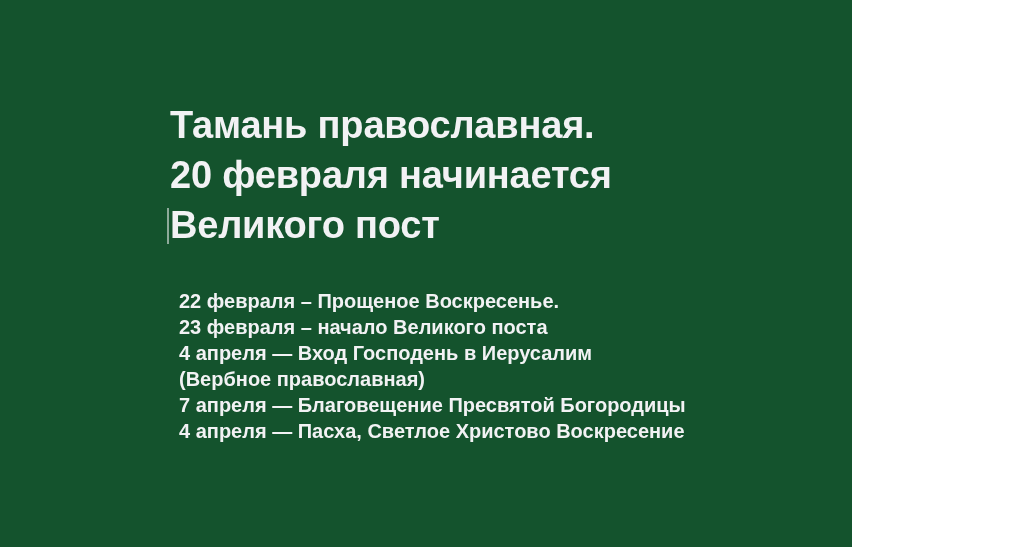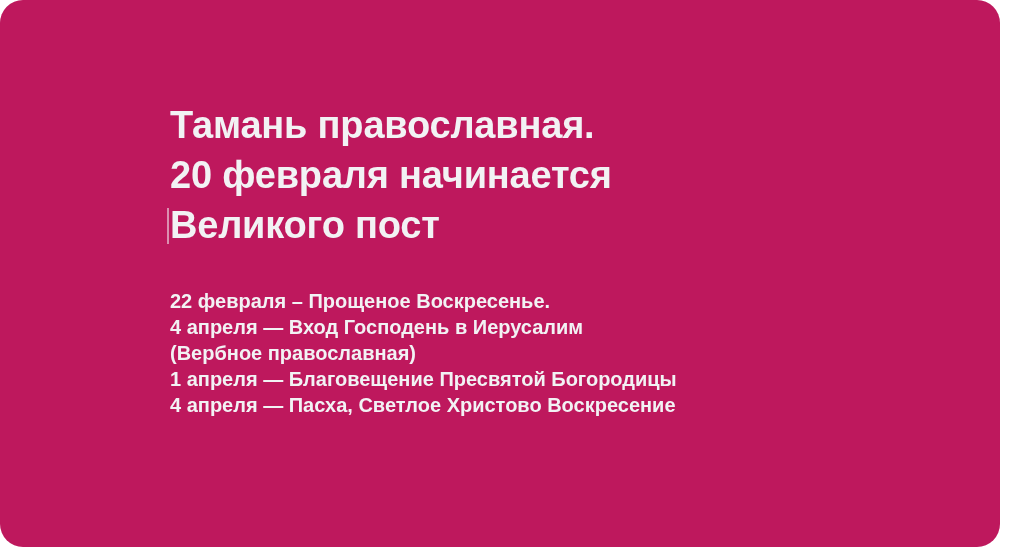--- a/index.html
+++ b/index.html
@@ -11,25 +11,24 @@
   body {
     width: 1024px;
     height: 547px;
     overflow: hidden;
     font-family: "Liberation Sans", "DejaVu Sans", sans-serif;
     -webkit-font-smoothing: antialiased;
   }
 
   .poster {
     position: relative;
-    width: 1000px;
+    width: 852px;
     height: 547px;
-    background: #be185d;
+    background: #14532d;
     box-sizing: border-box;
-    border-radius: 23px;
   }
 
   .content {
     position: absolute;
     left: 170px;
     top: 100px;
     width: 720px;
   }
 
   
@@ -55,21 +54,21 @@
     position: absolute;
     left: -3px;
     top: 8px;
     width: 2px;
     height: 36px;
     background: rgba(242, 242, 244, 0.55);
   }
 
   
   .schedule {
-    margin: 0;
+    margin: 9px;
     padding: 0;
     list-style: none;
     margin-top: 38px;
   }
 
   .schedule-line {
     color: #f2f2f4;
     font-size: 20px;
     font-weight: 700;
     line-height: 26px;
@@ -83,20 +82,21 @@
   <div class="content">
 
     <h1 class="headline">
       <span class="hl-line">Тамань православная.</span>
       <span class="hl-line">20 февраля начинается</span>
       <span class="hl-line has-artifact">Великого пост</span>
     </h1>
 
     <ul class="schedule">
       <li class="schedule-line">22 февраля – Прощеное Воскресенье.</li>
+      <li class="schedule-line">23 февраля – начало Великого поста</li>
       <li class="schedule-line">4 апреля — Вход Господень в Иерусалим</li>
       <li class="schedule-line">(Вербное православная)</li>
-      <li class="schedule-line">1 апреля — Благовещение Пресвятой Богородицы</li>
+      <li class="schedule-line">7 апреля — Благовещение Пресвятой Богородицы</li>
       <li class="schedule-line">4 апреля — Пасха, Светлое Христово Воскресение</li>
     </ul>
 
   </div>
 </div>
 
 </body></html>

